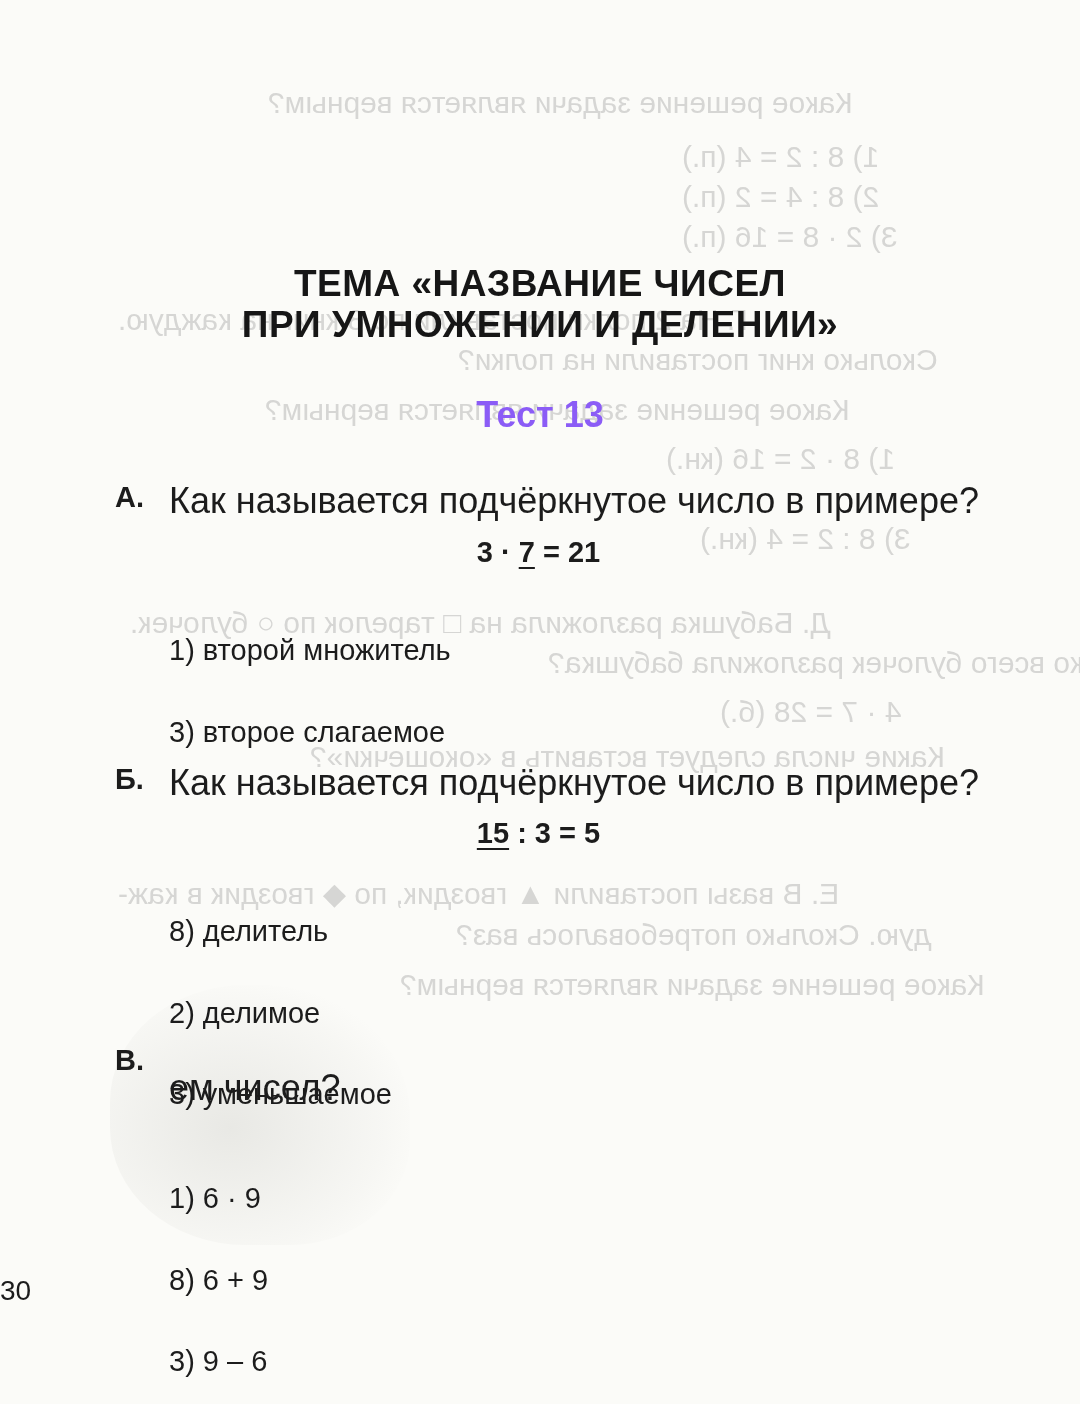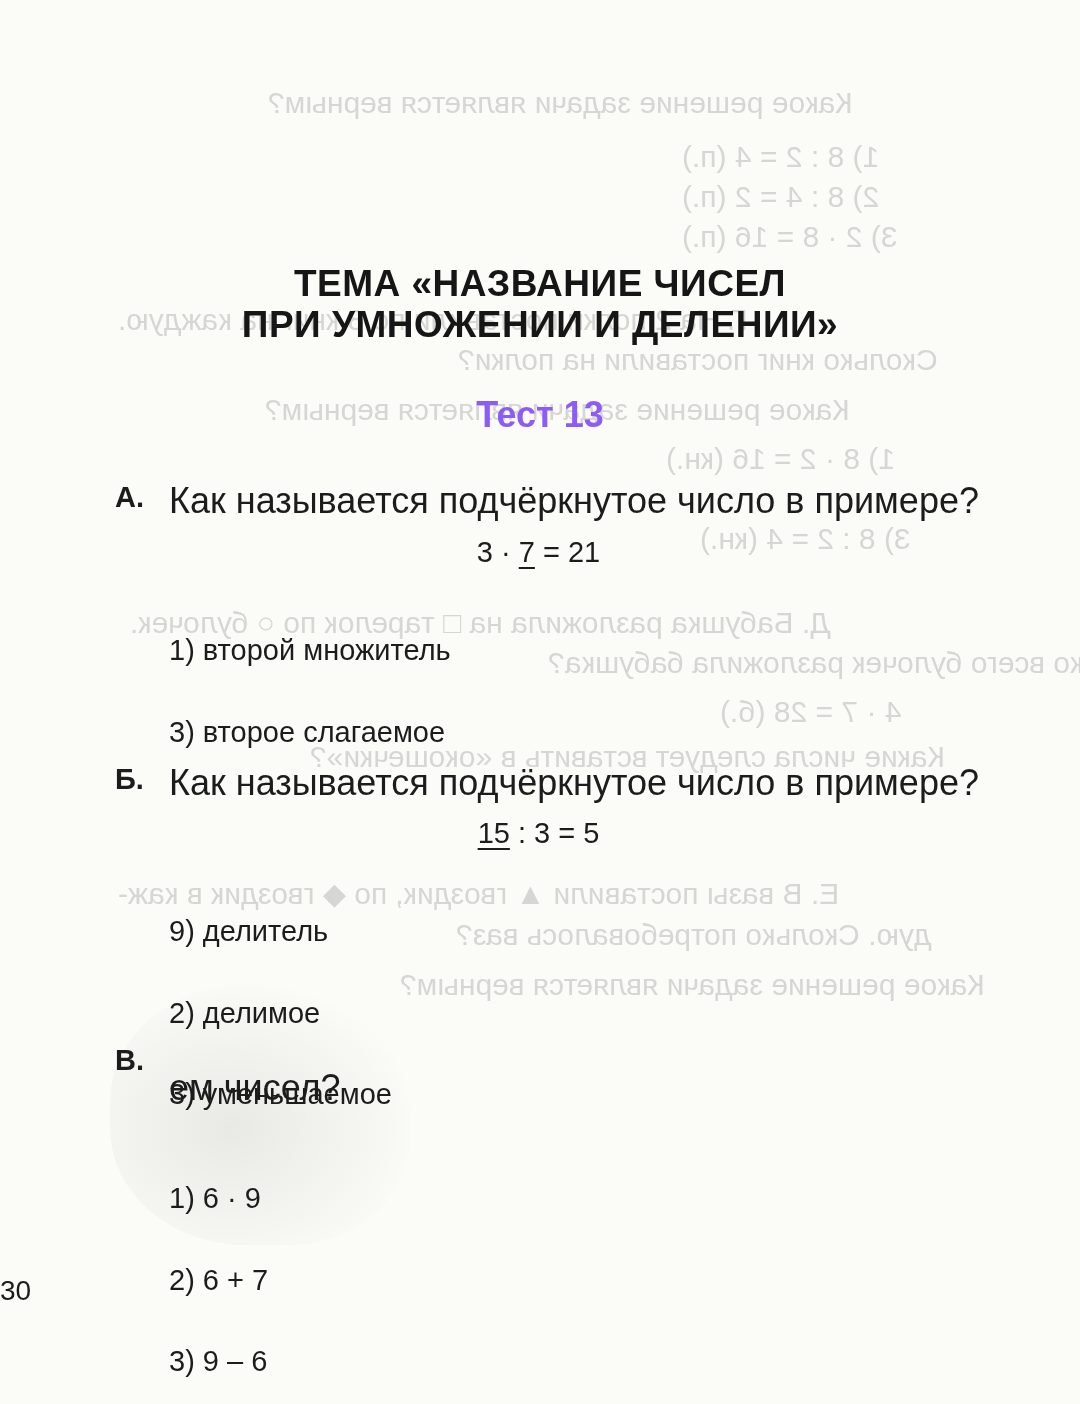--- a/index.html
+++ b/index.html
@@ -77,20 +77,21 @@
       font-size: 36px;
       line-height: 40px;
       width: 820px;
     }
     .equation {
       position: absolute;
       left: 0;
       width: 1077px;
       text-align: center;
       font-size: 29px;
+      font-weight: bold;
     }
     .equation .u {
       text-decoration: underline;
       text-underline-offset: 5px;
       text-decoration-thickness: 2px;
     }
     .options {
       position: absolute;
       left: 54px;
       font-size: 29px;
@@ -149,28 +150,28 @@
 </div>
 
 <div class="question" style="top:763px; height:40px;">
   <span class="q-label">Б.</span>
   <span class="q-text">Как называется подчёркнутое число в примере?</span>
 </div>
 <div class="equation" style="top:817px;">
   <span></span><span class="u">15</span><span> : 3 = 5</span>
 </div>
 <div class="options" style="left:169px; top:870px;">
-  <span class="option">9) делитель</span>
+  <span class="option">8) делитель</span>
   <span class="option">2) делимое</span>
   <span class="option">3) уменьшаемое</span>
 </div>
 
 <div class="question" style="top:1044px; height:80px;">
   <span class="q-label">В.</span>
   <span class="q-text" style="top:24px;">ем чисел?</span>
 </div>
 <div class="options" style="left:169px; top:1137px;">
   <span class="option">1) 6 · 9</span>
-  <span class="option">2) 6 + 7</span>
+  <span class="option">8) 6 + 9</span>
   <span class="option">3) 9 – 6</span>
 </div>
 
 <div class="page-number">30</div>
 
 </body></html>

